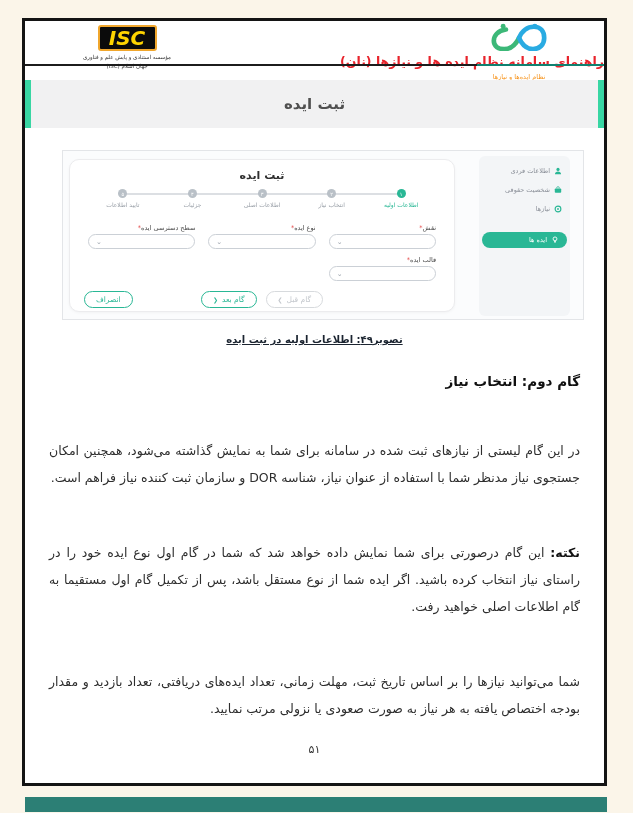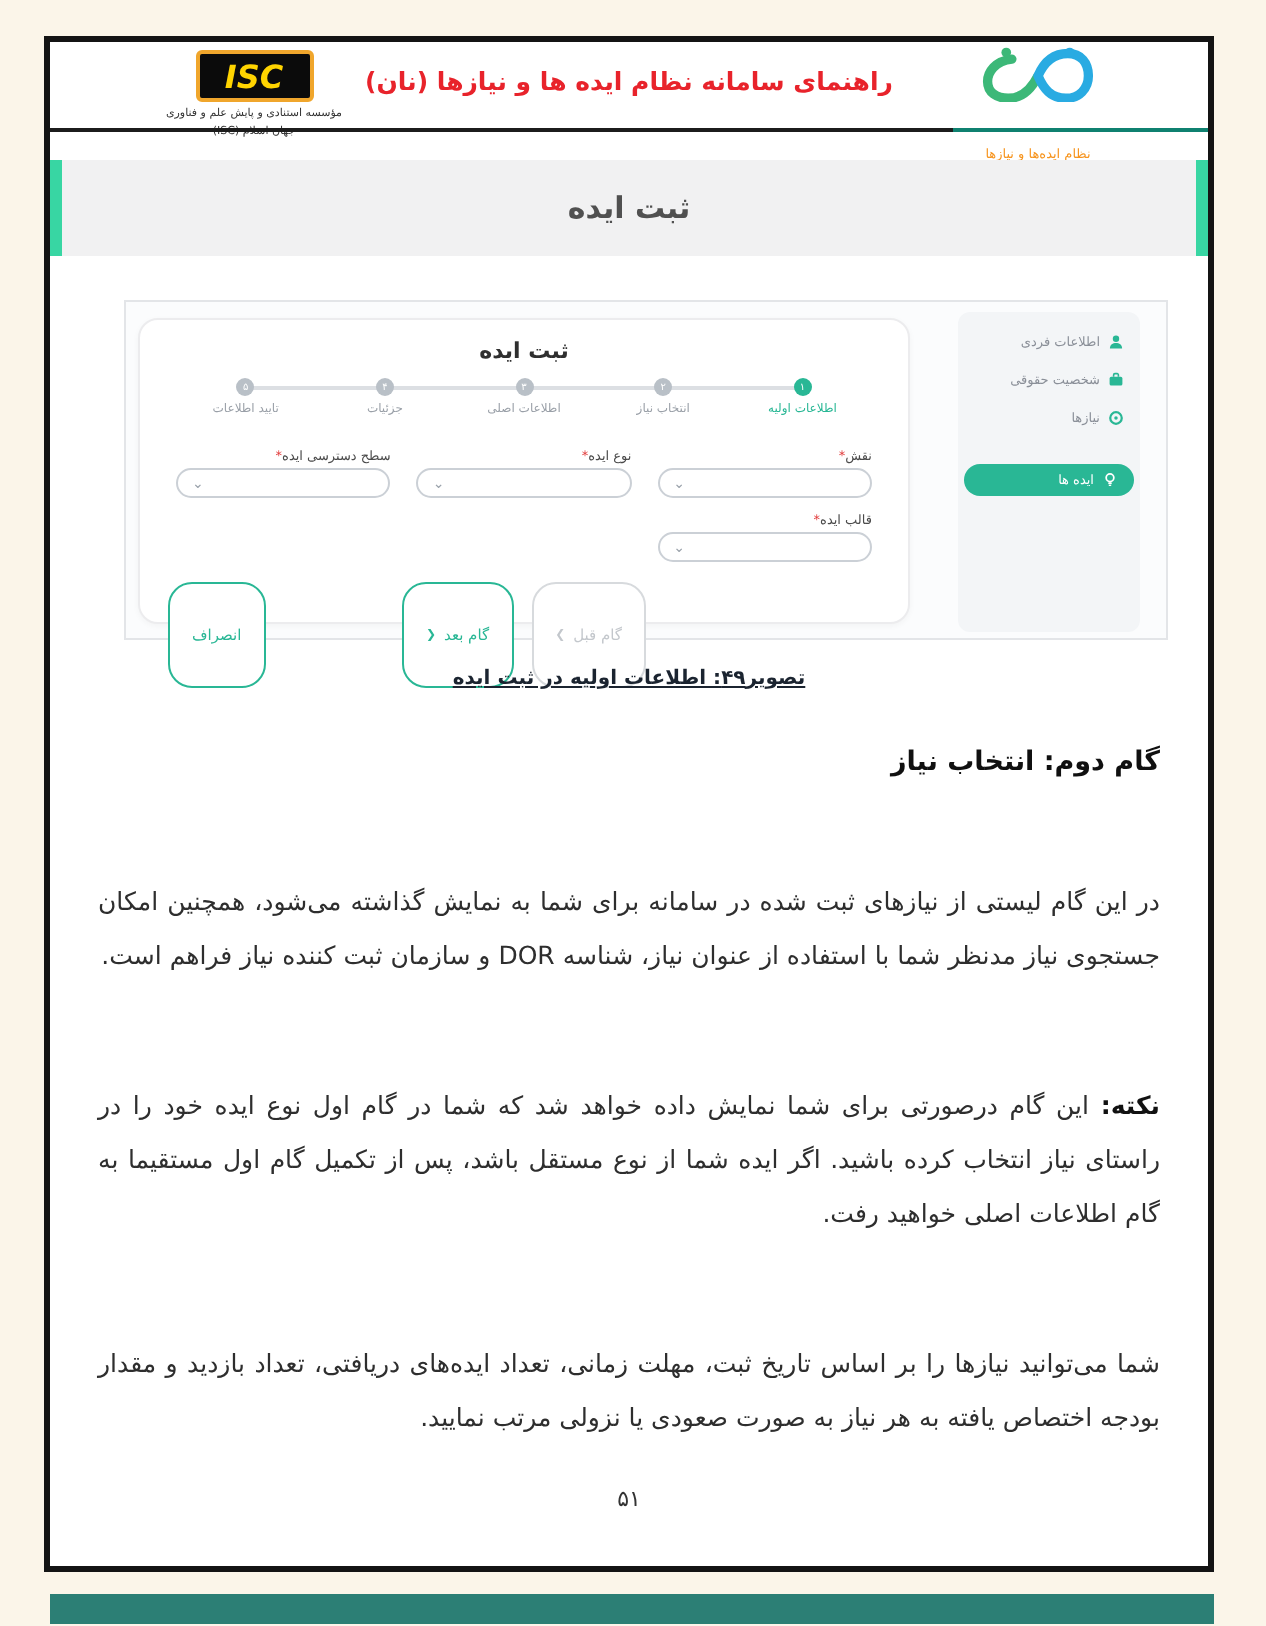--- a/index.html
+++ b/index.html
@@ -5,25 +5,25 @@
   * { margin:0; padding:0; box-sizing:border-box; }
   html,body { width:633px; height:813px; }
   body { font-family:"DejaVu Sans", sans-serif; background:#fbf5e9; overflow:hidden; position:relative; }
 
   .frame { position:absolute; left:22px; top:18px; width:585px; height:768px;
            background:#ffffff; border:3px solid #141414; direction:rtl; }
 
   
   .isc-block { position:absolute; left:42px; top:4px; width:120px; text-align:center; direction:rtl; }
   .isc-badge { width:59px; height:26px; margin:0 auto 2px; background:#0b0b0b; border:2px solid #f0a62c;
-               border-radius:3px; color:#ffd400; font-weight:bold; font-style:italic; font-size:16px;
+               border-radius:3px; color:#ffd400; font-weight:bold; font-style:italic; font-size:20px;
                display:flex; align-items:center; justify-content:center; }
   .isc-sub { font-size:5.5px; color:#333; line-height:1.6; }
 
-  .doc-title { position:absolute; top:12px; left:0; right:0; text-align:center;
+  .doc-title { position:absolute; top:33px; left:0; right:0; text-align:right;
                font-size:12.5px; font-weight:800; color:#e8232b; }
 
   .nan-block { position:absolute; right:30px; top:2px; width:110px; text-align:center; }
   .nan-sub { font-size:6.5px; color:#f7941d; margin-top:18px; }
 
   .separator { position:absolute; top:43px; left:0; right:0; height:2px;
                background:linear-gradient(to right,#1c1c1c 0%,#1c1c1c 78%,#0f8170 78%,#0f8170 100%); }
 
   
   .banner { position:absolute; top:59px; left:0; right:0; height:48px; background:#f1f1f2; }
@@ -58,21 +58,21 @@
 
   .fields { margin:5px 18px 0; display:grid; grid-template-columns:repeat(3,1fr); gap:7px 13px; }
   .field-label { font-size:6.5px; color:#4a4a4a; margin-bottom:2px; }
   .req { color:#e23c3c; }
   .select { height:15px; background:#fff; border:1px solid #cbd0d6; border-radius:11px;
             display:flex; align-items:center; justify-content:flex-end; padding:0 7px;
             font-size:7px; color:#9aa2ab; cursor:pointer; }
 
   .btn-row { position:relative; margin-top:10px; display:flex; justify-content:center; gap:9px; }
   .btn { display:inline-flex; align-items:center; gap:4px; background:#fff; border:1px solid #29b795;
-         color:#29b795; border-radius:12px; padding:21px 11px; font-size:7.5px; cursor:pointer; }
+         color:#29b795; border-radius:12px; padding:3px 11px; font-size:7.5px; cursor:pointer; }
   .btn.disabled { border-color:#d7dadd; color:#c3c7cc; cursor:default;align-items:center; }
   .btn.cancel { position:absolute; left:14px; top:0; }
   .btn .arr { font-size:6px; }
 
   
   .caption { position:absolute; top:313px; left:0; right:0; text-align:center;
              font-size:10px; font-weight:bold; color:#1b2430;text-decoration:underline; }
 
   .text-section { position:absolute; top:352px; right:24px; left:24px; }
   .sec-heading { font-size:13.5px; font-weight:bold; color:#101010; margin-bottom:12px; }

